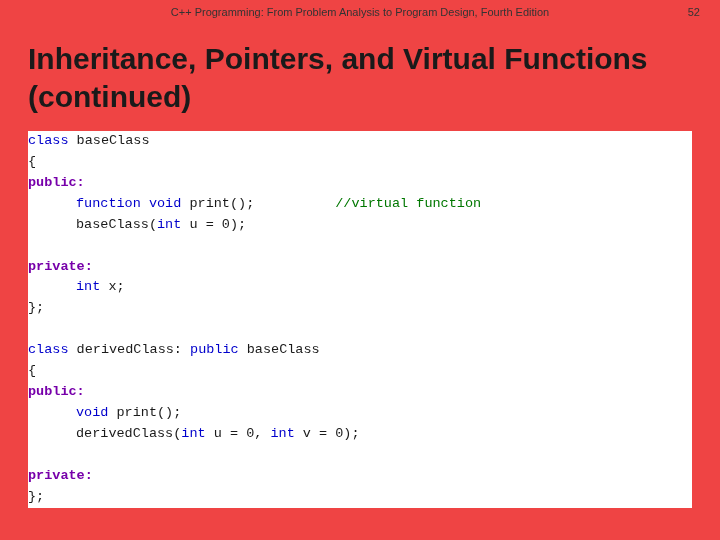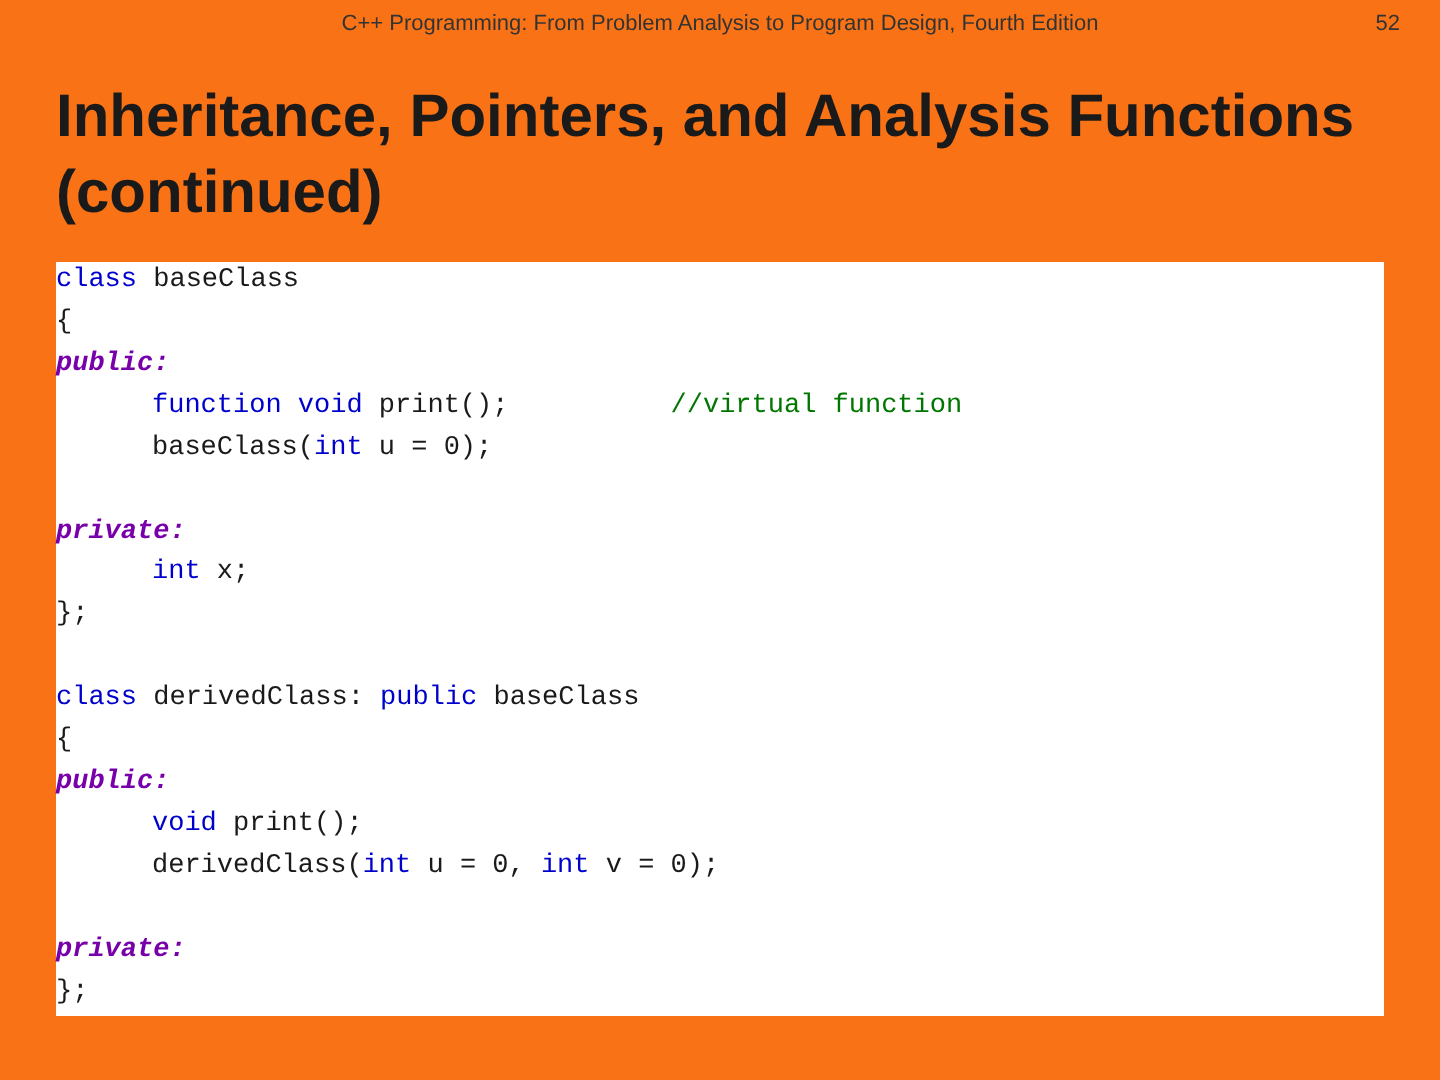--- a/index.html
+++ b/index.html
@@ -12,21 +12,21 @@
       width: 720px;
       height: 540px;
       background: #ffffff;
       font-family: Arial, sans-serif;
       overflow: hidden;
     }
 
     .page-container {
       width: 720px;
       height: 540px;
-      background: #f97316;
+      background: #ef4444;
       position: relative;
       padding: 0;
     }
 
     .header {
       display: flex;
       justify-content: center;
       align-items: center;
       padding: 6px 60px 4px 60px;
       border-bottom: none;
@@ -71,42 +71,41 @@
     }
 
     .kw-blue {
       color: #0000cc;
       font-weight: normal;
     }
 
     .kw-purple {
       color: #7700aa;
       font-weight: bold;
-      font-style: italic;
     }
 
     .comment {
       color: #007700;
     }
 
     .indent2 {
       padding-left: 48px;
     }
   </style>
 </head>
 <body>
 
 <div class="page-container">
 
   <div class="header">
     <span class="header-title">C++ Programming: From Problem Analysis to Program Design, Fourth Edition</span>
     <span class="page-number">52</span>
   </div>
 
-  <div class="slide-title">Inheritance, Pointers, and Analysis Functions (continued)</div>
+  <div class="slide-title">Inheritance, Pointers, and Virtual Functions (continued)</div>
 
   <div class="code-block">
 
     <span class="code-line"><span class="kw-blue">class</span> baseClass</span>
     <span class="code-line">{</span>
     <span class="code-line"><span class="kw-purple">public:</span></span>
     <span class="code-line indent2"><span class="kw-blue">function</span> <span class="kw-blue">void</span> print();          <span class="comment">//virtual function</span></span>
     <span class="code-line indent2">baseClass(<span class="kw-blue">int</span> u = 0);</span>
     <span class="code-line"> </span>
     <span class="code-line"><span class="kw-purple">private:</span></span>

